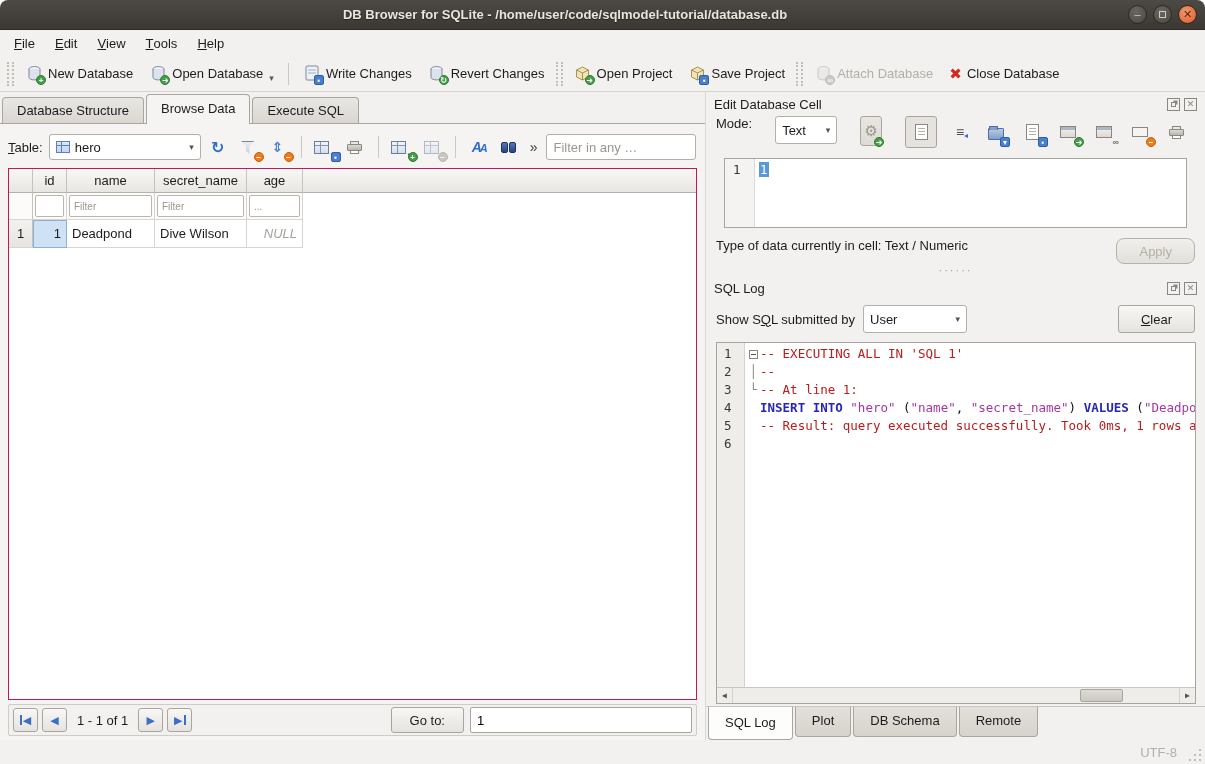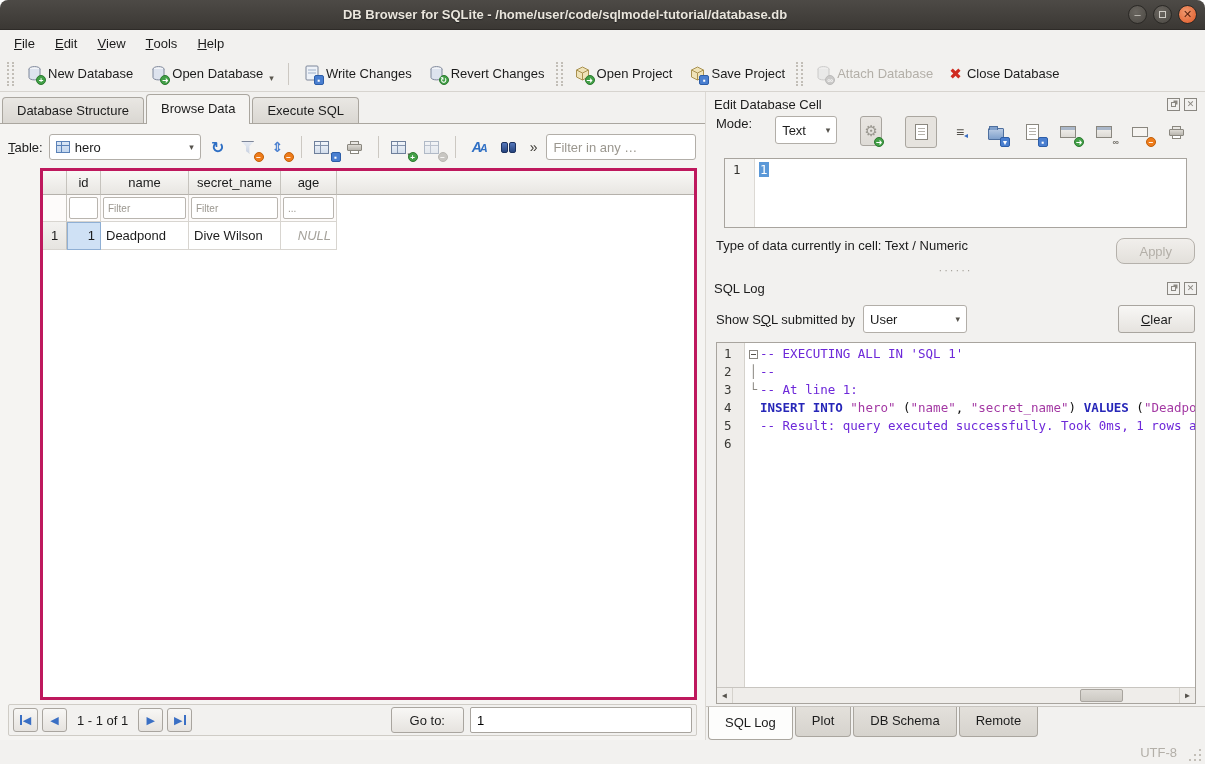--- a/index.html
+++ b/index.html
@@ -68,21 +68,21 @@
   .printer .p-body { position:absolute; top:3px; left:0; right:0; height:7px; background:linear-gradient(#dddad4,#b9b6af); border:1px solid #8a877f; border-radius:1px; }
   .printer .p-out { position:absolute; bottom:0; left:3px; right:3px; height:4px; background:#fff; border:1px solid #8a877f; }
   .fontA { color:#2f6fc4; font-weight:bold; font-style:italic; font-size:14px; letter-spacing:-2px; }
   .binoc { display:inline-flex; }
   .binoc i { width:7px; height:11px; background:linear-gradient(#5577bb,#27447e); border:1px solid #1c3260; border-radius:2px; margin:0 0.5px; }
   .chev { font-size:14px; color:#3c3a35; margin:0 4px; }
   .filter-any { width:150px; height:26px; border:1px solid #b2aea8; border-radius:3px; padding:0 7px; font-size:13px; color:#1c1c1c; background:#fff; font-family:inherit; }
   .filter-any::placeholder, .fil-input::placeholder, .goto-input::placeholder { color:#9b978f; }
 
   
-  .grid-area { flex:1; border:3px solid #be185d; background:#fff; min-height:0; overflow:hidden; display:flex; flex-direction:column;margin-left:32px; }
+  .grid-area { flex:1; border:1px solid #be185d; background:#fff; min-height:0; overflow:hidden; display:flex; flex-direction:column; }
   .g-row { display:flex; }
   .g-cell { border-right:1px solid #d8d5d0; border-bottom:1px solid #d8d5d0; display:flex; align-items:center; padding:0 5px; overflow:hidden; white-space:nowrap; }
   .g-head { background:linear-gradient(#f9f8f6,#e8e6e2); border-right:1px solid #c6c3bd; border-bottom:1px solid #b5b1ab; justify-content:center; height:24px; }
   .c0 { width:24px; flex:0 0 24px; } .c1 { width:34px; flex:0 0 34px; } .c2 { width:88px; flex:0 0 88px; } .c3 { width:92px; flex:0 0 92px; } .c4 { width:56px; flex:0 0 56px; } .cfill { flex:1; border-right:none; }
   .filter-row .g-cell { height:27px; background:#fdfbfa; padding:2px 2px; }
   .fil-input { width:100%; height:22px; border:1px solid #b9b5af; border-radius:2px; padding:0 4px; font-size:10px; font-family:inherit; background:#fff; }
   .data-row .g-cell { height:28px; }
   .rownum { background:linear-gradient(#f3f2f0,#e6e4e0); justify-content:center; border-right:1px solid #c6c3bd; }
   .cell-num { justify-content:flex-end; }
   .cell-selected { background:#cfe1f5; outline:1px solid #8fafd4; outline-offset:-1px; }
@@ -140,21 +140,21 @@
   .clear-btn { margin-left:auto; height:28px; padding:0 22px; border:1px solid #a9a59f; border-radius:3px; background:linear-gradient(#f8f7f5,#e6e3df); display:flex; align-items:center; }
 
   .log-editor { flex:1; margin:4px 9px 2px 10px; border:1px solid #a8a49e; background:#fff; display:flex; flex-direction:column; min-height:0; font-family:"DejaVu Sans Mono",monospace; font-size:12.5px; line-height:18px; }
   .log-body { flex:1; display:flex; min-height:0; overflow:hidden; }
   .log-gutter { width:28px; flex:0 0 28px; background:#efedea; border-right:1px solid #d5d2cc; color:#3a3935; padding:2px 0 0 7px; }
   .log-code { flex:1; padding:2px 0 0 2px; overflow:hidden; }
   .code-line { white-space:pre; height:18px; }
   .fold-col { display:inline-block; width:13px; color:#8a8781; text-align:center; }
   .fold-box { display:inline-block; width:9px; height:9px; border:1px solid #8a8781; position:relative; vertical-align:middle; background:#fff; }
   .fold-box:before { content:""; position:absolute; left:1px; right:1px; top:3px; height:1px; background:#55524c; }
-  .tok-c { color:#6d28d9; } .tok-k { color:#2626b8; font-weight:bold; } .tok-i { color:#a338a3; } .tok-p { color:#111; }
+  .tok-c { color:#b91c1c; } .tok-k { color:#2626b8; font-weight:bold; } .tok-i { color:#a338a3; } .tok-p { color:#111; }
   .hscroll { height:16px; flex:0 0 16px; border-top:1px solid #c8c5c0; background:#efedea; display:flex; align-items:center; position:relative; }
   .hs-arrow { width:16px; height:15px; display:flex; align-items:center; justify-content:center; font-size:8px; color:#55524c; border-right:1px solid #d5d2cc; }
   .hs-arrow.right { margin-left:auto; border-right:none; border-left:1px solid #d5d2cc; }
   .hs-thumb { position:absolute; left:76%; width:9%; top:1px; bottom:1px; background:linear-gradient(#dedbd6,#ccc9c3); border:1px solid #a8a49e; border-radius:2px; }
 
   .bottom-tabs { height:34px; flex:0 0 34px; display:flex; align-items:flex-end; padding-left:2px; border-top:1px solid #c8c5c0; background:#f2f1ef; }
   .btab { padding:5px 16px 7px; border:1px solid #aaa69f; border-radius:0 0 4px 4px; border-top:none; background:linear-gradient(#e3e0db,#d6d3cd); margin-right:2px; height:30px; display:flex; align-items:center; align-self:flex-start; cursor:default; }
   .btab.active { background:#fdfdfc; height:33px; border-radius:0 0 4px 4px; }
 
   

